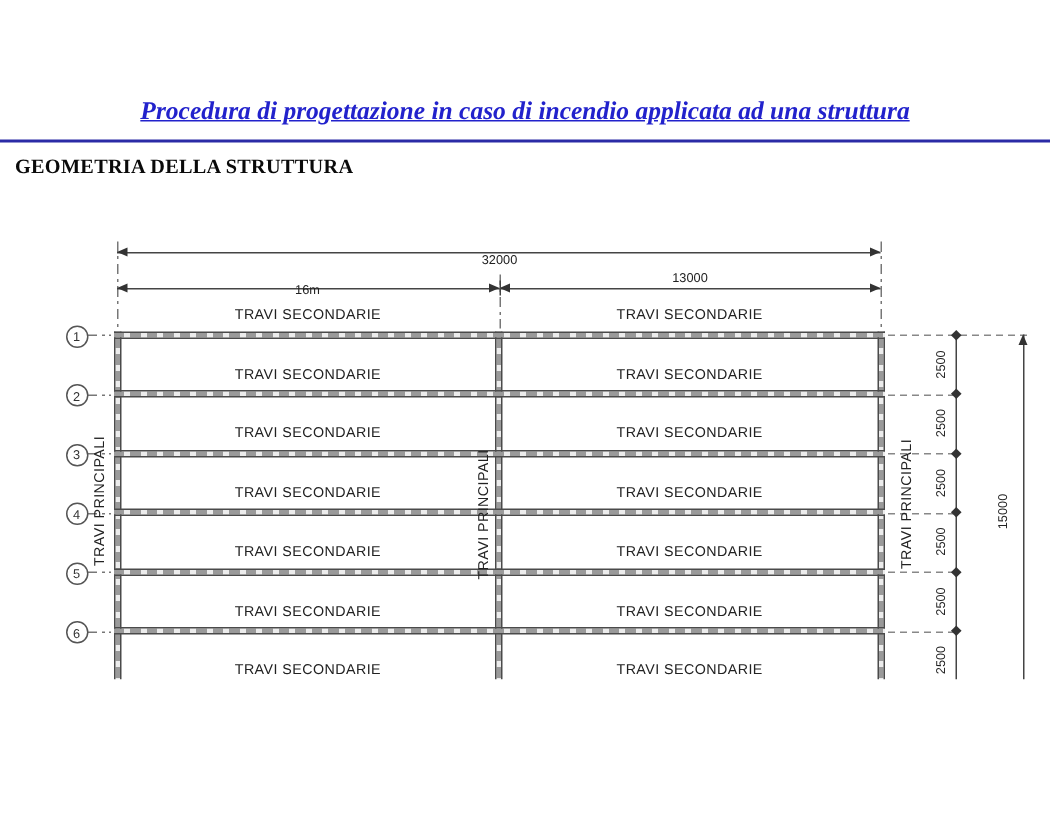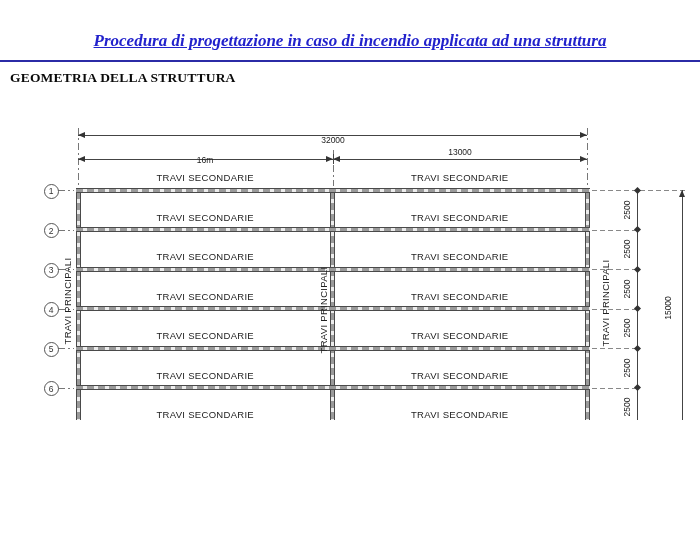--- a/index.html
+++ b/index.html
@@ -4,21 +4,21 @@
 <style>
   :root{
     --title-blue:#2222cc;
     --rule-blue:#2b2ba6;
     --footer-red:#cc1120;
     --line-dark:#444;
     --draw-text:#222;
   }
   html,body{margin:0;padding:0;background:#fff;}
   .slide{position:relative;width:700px;height:420px;background:#fff;overflow:hidden;
-         font-family:"Liberation Sans",sans-serif;}
+         font-family:"Liberation Sans",sans-serif;margin-top:33px;}
   .title{position:absolute;top:31px;left:0;right:0;text-align:center;
          font-family:"Liberation Serif",serif;font-style:italic;font-weight:bold;
          font-size:17px;color:var(--title-blue);text-decoration:underline;white-space:nowrap;}
   .rule{position:absolute;top:60px;left:0;width:700px;height:2px;background:var(--rule-blue);}
   .heading{position:absolute;top:70px;left:10px;font-family:"Liberation Serif",serif;
            font-weight:bold;font-size:13.5px;color:#0a0a0a;letter-spacing:.2px;}
   .diagram{position:absolute;left:0;top:0;width:700px;height:515px;}
   
   .beam-h{position:absolute;height:3px;border-top:1px solid #4a4a4a;border-bottom:1px solid #4a4a4a;
           background:repeating-linear-gradient(90deg,#9a9a9a 0 7px,#ececec 7px 11px);}

